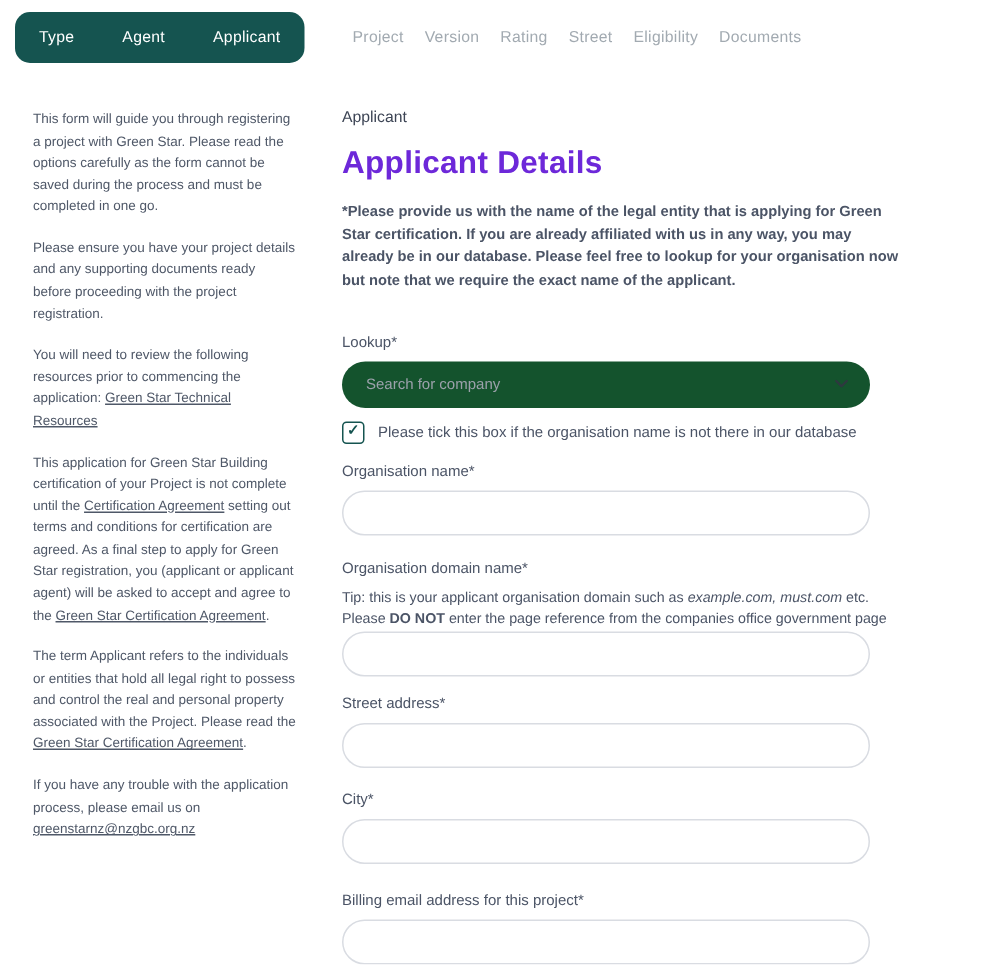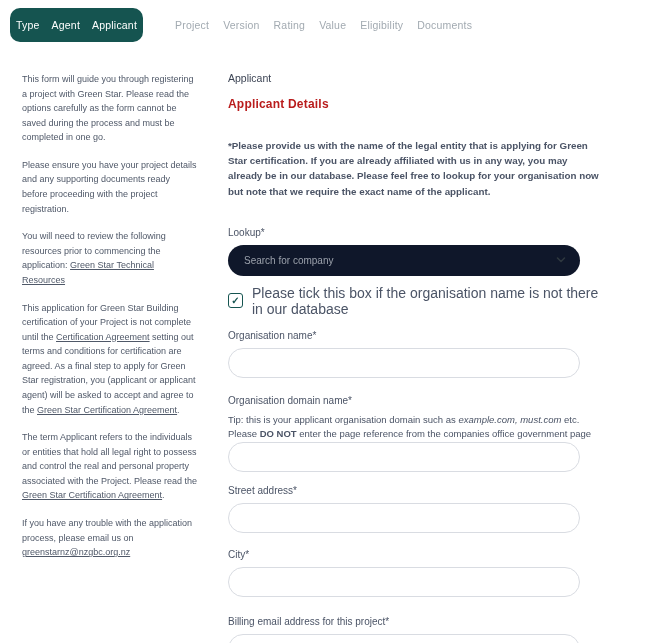--- a/index.html
+++ b/index.html
@@ -2,50 +2,50 @@
 <html><head>
 <meta charset="utf-8">
 <style>
   * { margin:0; padding:0; box-sizing:border-box; }
   html,body { width:670px; height:643px; background:#ffffff; overflow:hidden;
     font-family:"Liberation Sans", sans-serif; color:#4b5466; }
 
   
   .header { display:flex; align-items:center; padding:8px 0 6px 10px; }
   .tab-pill { display:flex; background:#155450; border-radius:10px; height:34px; align-items:stretch; }
-  .tab-active { display:flex; align-items:center; padding:0 6px; color:#ffffff;
+  .tab-active { display:flex; align-items:center; padding:0 16px; color:#ffffff;
     font-size:10.5px; font-weight:500; cursor:pointer; letter-spacing:0.2px; }
   .tabs-inactive { display:flex; align-items:center; margin-left:32px; gap:14px; }
   .tab-inactive { color:#a2aab1; font-size:10.5px; font-weight:500; cursor:pointer; letter-spacing:0.2px; }
 
   
   .content { display:flex; align-items:flex-start; }
   .sidebar { width:210px; flex:none; padding:24px 12px 0 22px; }
   .sidebar p { font-size:9px; line-height:1.62; margin-bottom:13px; color:#4f5868; }
   .sidebar a { color:#4f5868; text-decoration:underline; cursor:pointer; }
   .main { flex:1; padding:24px 60px 0 18px; }
 
   
   .step-label { font-size:10.5px; color:#3c4454; margin-bottom:13px; }
-  .page-title { font-size:12px; font-weight:600; color:#b91c1c; letter-spacing:0.2px; margin-bottom:27px; }
+  .page-title { font-size:21px; font-weight:600; color:#6d28d9; letter-spacing:0.2px; margin-bottom:13px; }
   .intro { font-size:9.8px; line-height:1.55; color:#4b5466; margin-bottom:28px; max-width:372px;font-weight:bold; }
   .field-label { font-size:10px; color:#4b5466; margin-bottom:7px; margin-top:13px; }
   .pill-input { display:block; width:352px; height:30px; border:1px solid #d9dce2; border-radius:16px;
     background:#ffffff; outline:none; padding:0 16px; font-size:10px; color:#3c4454;
     font-family:"Liberation Sans", sans-serif; }
-  .dropdown { width:352px; height:31px; background:#0f172a; border-radius:16px; display:flex;
+  .dropdown { width:352px; height:31px; background:#14532d; border-radius:16px; display:flex;
     align-items:center; justify-content:space-between; padding:0 14px 0 16px; cursor:pointer; }
   .dropdown .ph { font-size:10px; color:#9ba1ab; }
   .chevron { width:10px; height:10px; flex:none; }
 
   .check-row { display:flex; align-items:center; margin-top:9px; }
   .checkbox { width:15px; height:15px; border:1.6px solid #155450; border-radius:3px; background:#fff;
     display:flex; align-items:center; justify-content:center; cursor:pointer; flex:none;
     color:#155450; font-size:10px; font-weight:bold; line-height:1; }
-  .check-label { font-size:14px; color:#4b5466; margin-left:9px; }
+  .check-label { font-size:10px; color:#4b5466; margin-left:9px; }
 
   .tip { font-size:9.5px; line-height:1.55; color:#4b5466; margin-top:2px; max-width:372px; }
   .tip .em { font-style:italic; }
   .tip .b { font-weight:bold; }
   .format-line { font-size:9.5px; color:#4b5466; margin-top:10px; margin-bottom:7px; }
   .format-line .u { text-decoration:underline; }
   .format-line .em { font-style:italic; }
 </style>
 </head>
 <body>
@@ -53,21 +53,21 @@
 <div class="header">
   <div class="tab-pill">
     <div class="tab-active">Type</div>
     <div class="tab-active">Agent</div>
     <div class="tab-active">Applicant</div>
   </div>
   <div class="tabs-inactive">
     <div class="tab-inactive">Project</div>
     <div class="tab-inactive">Version</div>
     <div class="tab-inactive">Rating</div>
-    <div class="tab-inactive">Value</div>
+    <div class="tab-inactive">Street</div>
     <div class="tab-inactive">Eligibility</div>
     <div class="tab-inactive">Documents</div>
   </div>
 </div>
 
 <div class="content">
   <div class="sidebar">
     <p>This form will guide you through registering a project with Green Star. Please read the options carefully as the form cannot be saved during the process and must be completed in one go.</p>
     <p>Please ensure you have your project details and any supporting documents ready before proceeding with the project registration.</p>
     <p><span>You will need to review the following resources prior to commencing the application: </span><a>Green Star Technical Resources</a></p>

